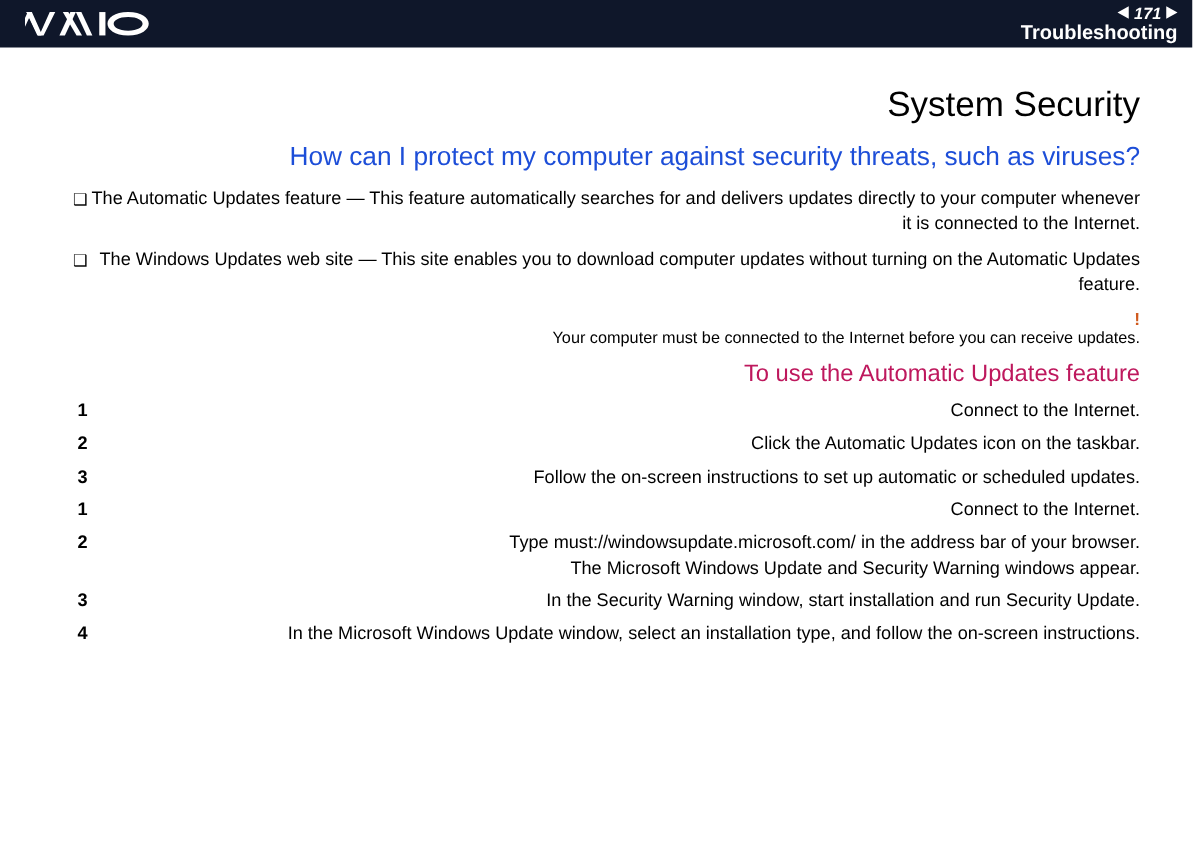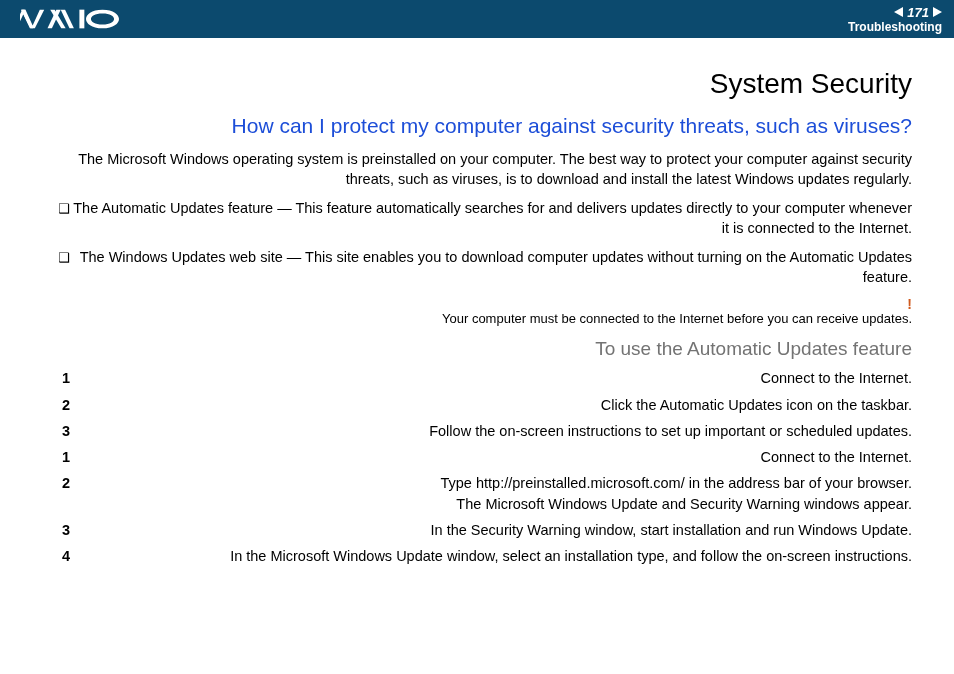--- a/index.html
+++ b/index.html
@@ -5,21 +5,21 @@
   * { margin: 0; padding: 0; box-sizing: border-box; }
   body {
     width: 954px;
     height: 674px;
     font-family: Arial, Helvetica, sans-serif;
     background: #fff;
     color: #000;
     overflow: hidden;
   }
   .header {
-    background: #0c4a6e;
+    background: #0f172a;
     color: #fff;
     height: 38px;
     display: flex;
     align-items: center;
     justify-content: space-between;
     padding: 0 12px 0 20px;
   }
   .logo {
     display: flex;
     align-items: center;
@@ -46,21 +46,21 @@
   .page-nav .arrow.left  { border-right: 9px solid #fff; }
   .page-nav .arrow.right { border-left: 9px solid #fff; }
   .page-num {
     font-style: italic;
     font-weight: bold;
     font-size: 13px;
     padding: 0 2px;
   }
   .section-label {
     font-weight: bold;
-    font-size: 12px;
+    font-size: 16px;
   }
   .content {
     padding: 30px 42px 20px 42px;
     text-align: right;
   }
   h1.title {
     font-size: 28px;
     font-weight: normal;
     margin-bottom: 14px;
   }
@@ -99,21 +99,21 @@
     color: #d05a1e;
     font-weight: bold;
     font-size: 14px;
     line-height: 1;
   }
   .note-text {
     font-size: 13px;
     line-height: 1.3;
   }
   h3.subhead {
-    color: #737373;
+    color: #be185d;
     font-size: 19px;
     font-weight: normal;
     margin: 8px 0 8px 0;
   }
   .steps .step {
     display: flex;
     align-items: flex-start;
     font-size: 14.5px;
     line-height: 1.4;
     margin-bottom: 6px;
@@ -147,21 +147,20 @@
       <span class="page-num">171</span>
       <div class="arrow right"></div>
     </div>
     <div class="section-label">Troubleshooting</div>
   </div>
 </div>
 
 <div class="content">
   <h1 class="title">System Security</h1>
   <h2 class="question">How can I protect my computer against security threats, such as viruses?</h2>
-  <p class="body">The Microsoft Windows operating system is preinstalled on your computer. The best way to protect your computer against security threats, such as viruses, is to download and install the latest Windows updates regularly.</p>
 
   <div class="bullets" id="bullets">
       <div class="bullet">
         <div class="marker">❑</div>
         <div class="txt">The <b>Automatic Updates</b> feature — This feature automatically searches for and delivers updates directly to your computer whenever it is connected to the Internet.</div>
       </div>
       <div class="bullet">
         <div class="marker">❑</div>
         <div class="txt">The Windows Updates web site — This site enables you to download computer updates without turning on the <b>Automatic Updates</b> feature.</div>
       </div>
@@ -177,35 +176,35 @@
       <div class="step">
         <div class="num">1</div>
         <div class="txt">Connect to the Internet.</div>
       </div>
       <div class="step">
         <div class="num">2</div>
         <div class="txt">Click the <b>Automatic Updates</b> icon on the taskbar.</div>
       </div>
       <div class="step">
         <div class="num">3</div>
-        <div class="txt">Follow the on-screen instructions to set up important or scheduled updates.</div>
+        <div class="txt">Follow the on-screen instructions to set up automatic or scheduled updates.</div>
       </div>
     </div>
 
   <div class="steps" id="steps2">
       <div class="step">
         <div class="num">1</div>
         <div class="txt">Connect to the Internet.</div>
       </div>
       <div class="step">
         <div class="num">2</div>
-        <div class="txt">Type <b>http://preinstalled.microsoft.com/</b> in the address bar of your browser.<br>The <b>Microsoft Windows Update</b> and <b>Security Warning</b> windows appear.</div>
+        <div class="txt">Type <b>must://windowsupdate.microsoft.com/</b> in the address bar of your browser.<br>The <b>Microsoft Windows Update</b> and <b>Security Warning</b> windows appear.</div>
       </div>
       <div class="step">
         <div class="num">3</div>
-        <div class="txt">In the <b>Security Warning</b> window, start installation and run <b>Windows Update</b>.</div>
+        <div class="txt">In the <b>Security Warning</b> window, start installation and run <b>Security Update</b>.</div>
       </div>
       <div class="step">
         <div class="num">4</div>
         <div class="txt">In the <b>Microsoft Windows Update</b> window, select an installation type, and follow the on-screen instructions.</div>
       </div>
     </div>
 </div>
 
 </body></html>

